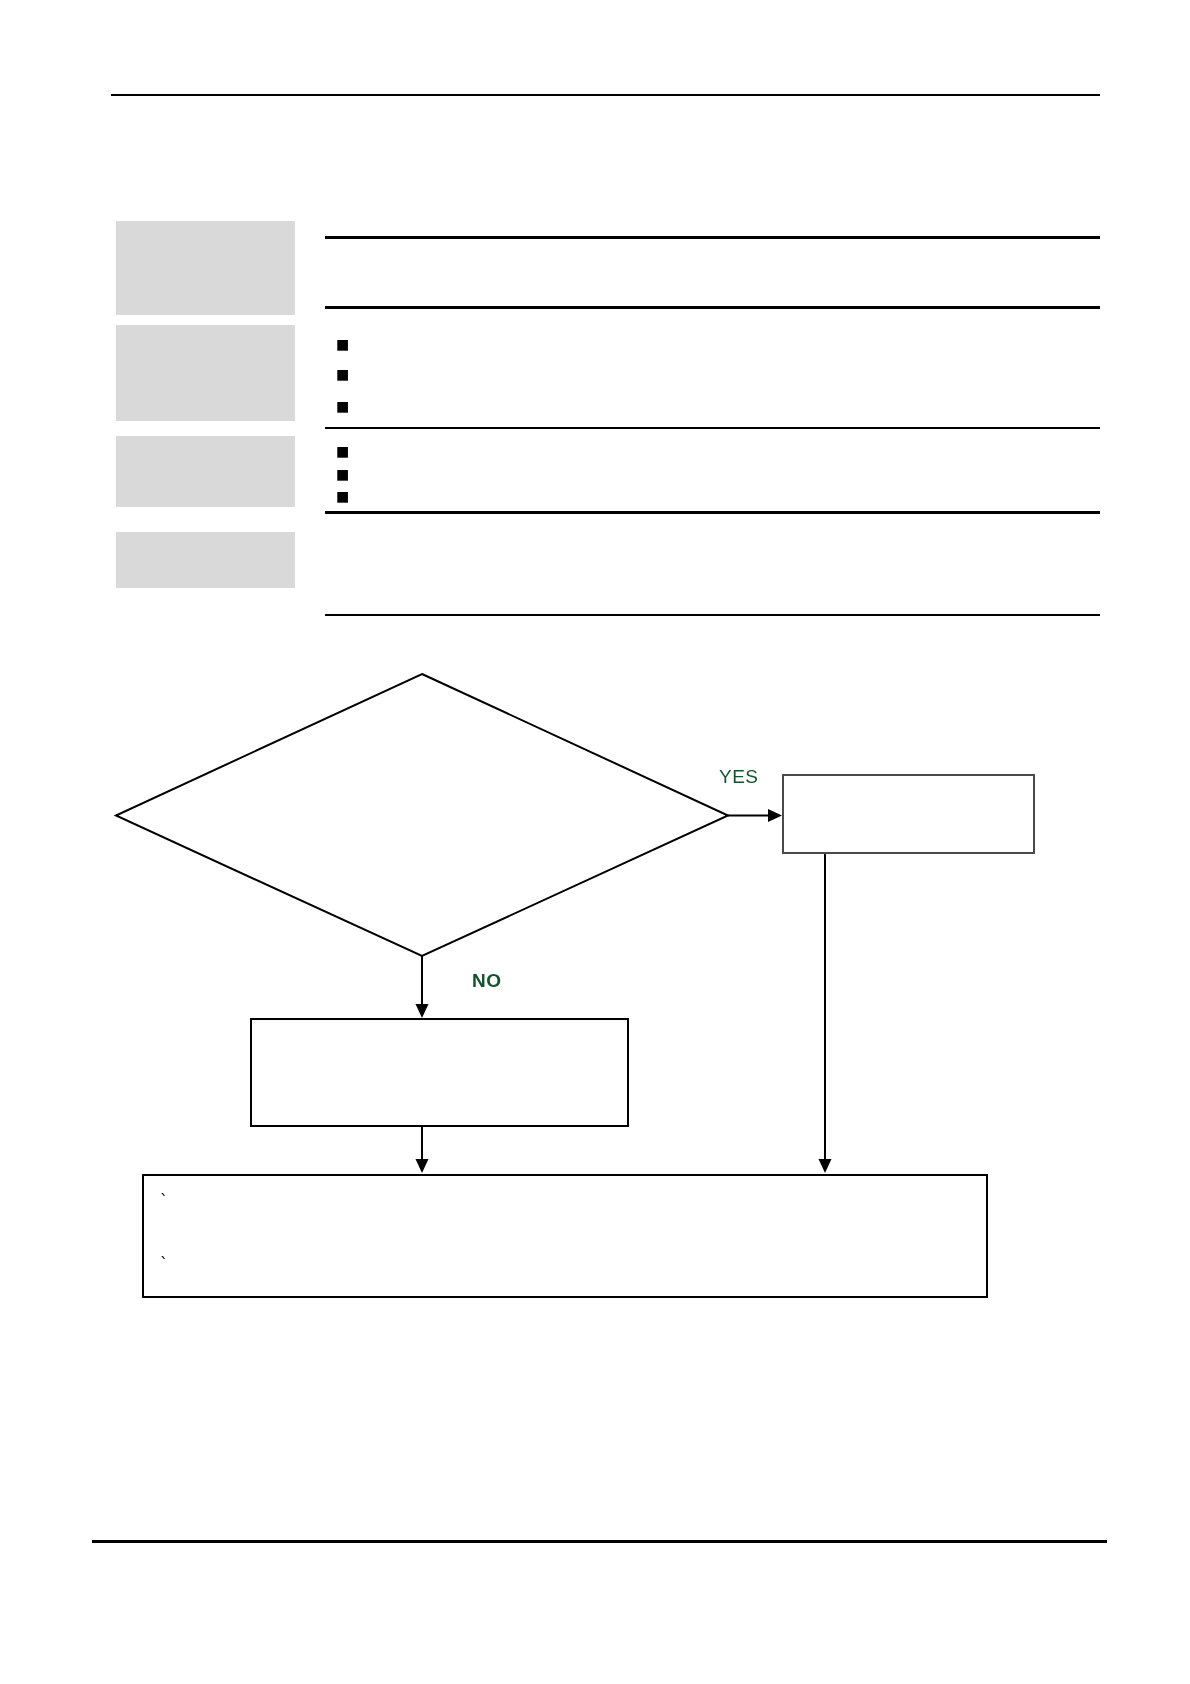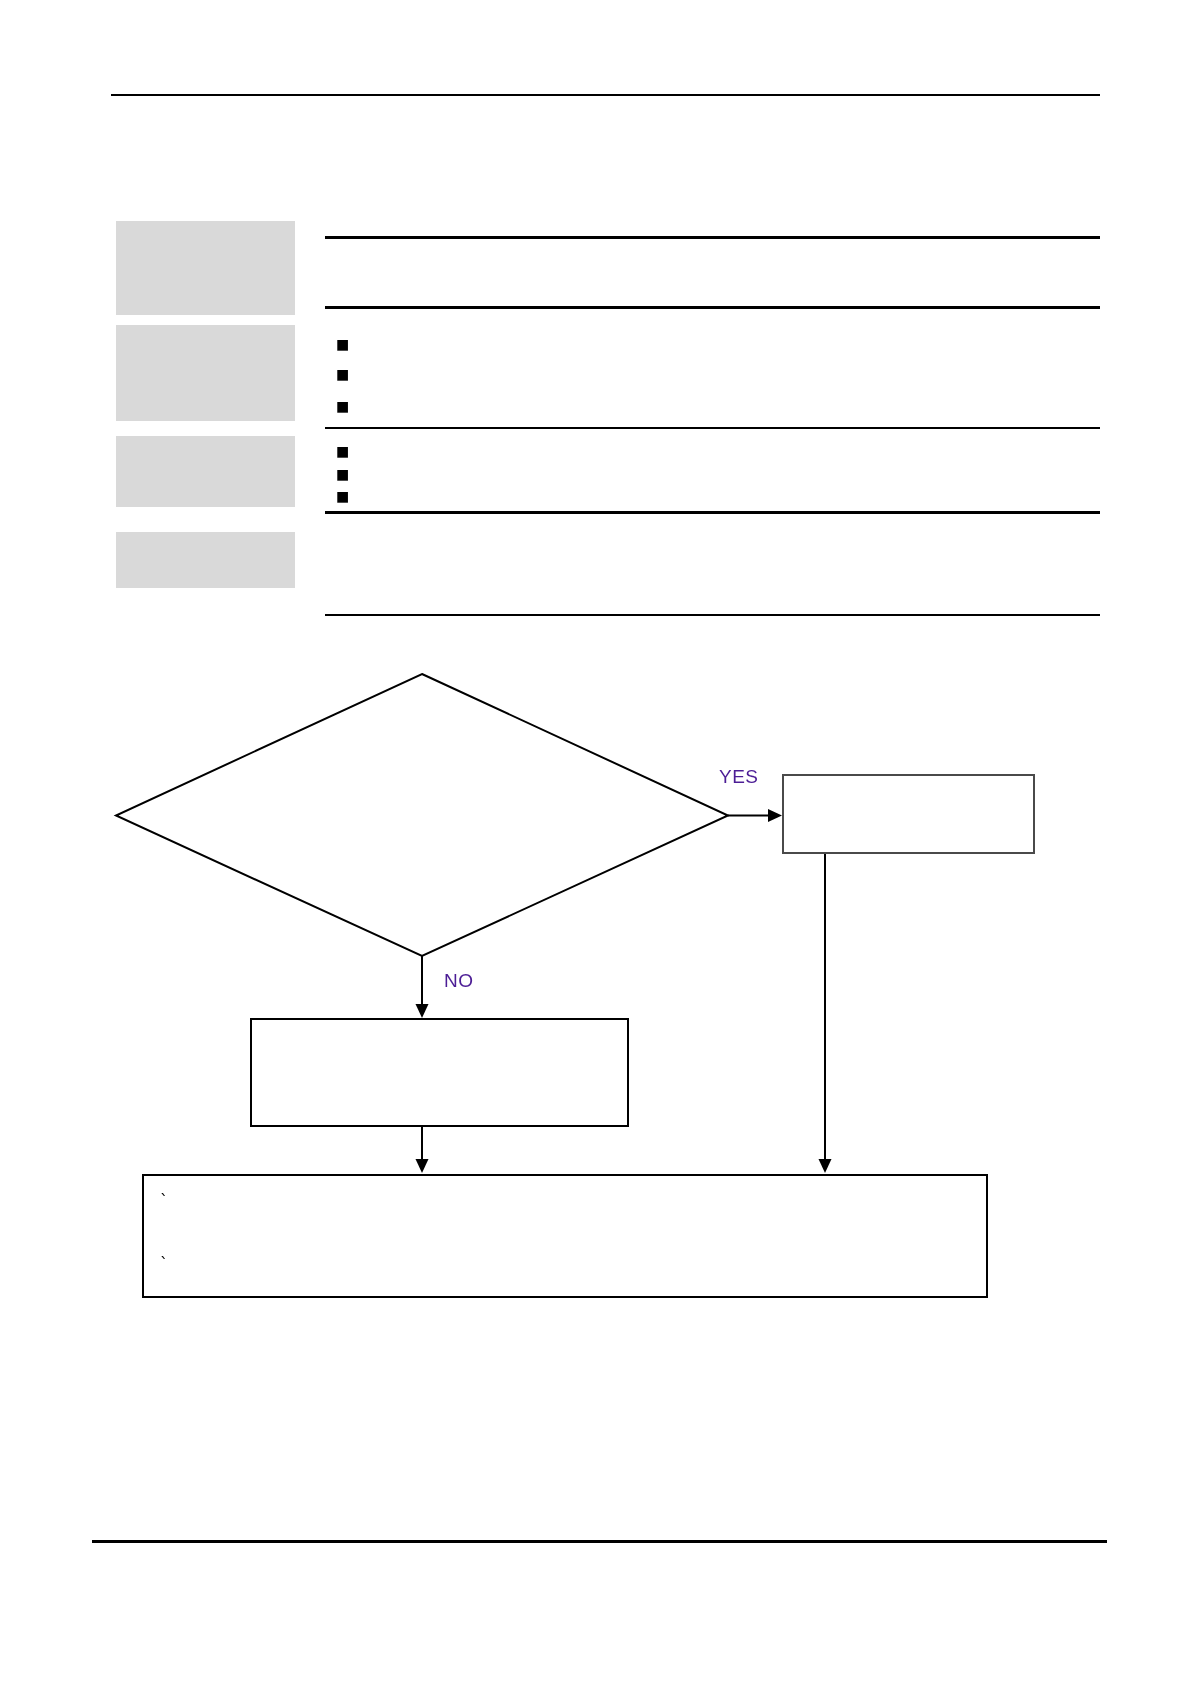--- a/index.html
+++ b/index.html
@@ -24,21 +24,21 @@
     font-family: "DejaVu Sans", sans-serif;
     font-size: 14px;
     line-height: 1;
     color: #000000;
   }
   .flow-label {
     position: absolute;
     font-family: "Liberation Sans", sans-serif;
     font-size: 19px;
     line-height: 1;
-    color: #4c1d95;
+    color: #14532d;
     letter-spacing: 0.5px;
   }
   .proc-box {
     position: absolute;
     box-sizing: border-box;
     background: #ffffff;
   }
   .proc-box.right  { left: 782px; top: 774px;  width: 253px; height: 80px;  border: 2px solid #4a4a4a; }
   .proc-box.middle { left: 250px; top: 1018px; width: 379px; height: 109px; border: 2px solid #000000; }
   .proc-box.summary{ left: 142px; top: 1174px; width: 846px; height: 124px; border: 2px solid #000000; }
@@ -98,21 +98,21 @@
       <polygon points="422,1018 415.5,1004 428.5,1004" fill="#000000"></polygon>
 
       <line x1="422" y1="1127" x2="422" y2="1161" stroke="#000000" stroke-width="2"></line>
       <polygon points="422,1173 415.5,1159 428.5,1159" fill="#000000"></polygon>
 
       <line x1="825" y1="854" x2="825" y2="1161" stroke="#000000" stroke-width="2"></line>
       <polygon points="825,1173 818.5,1159 831.5,1159" fill="#000000"></polygon>
     </svg>
 
     <span class="flow-label" style="left:719px; top:767px;">YES</span>
-    <span class="flow-label" style="left:444px; top:971px;">NO</span>
+    <span class="flow-label" style="left:472px; top:971px;font-weight:bold;">NO</span>
 
     <div class="proc-box right"></div>
     <div class="proc-box middle"></div>
 
     <div class="proc-box summary"></div>
     <span class="marker" style="top:1193px;">`</span>
     <span class="marker" style="top:1256px;">`</span>
   </div>
 
   <div class="rule" style="left:92px; top:1540px; width:1015px; height:3px;"></div>

